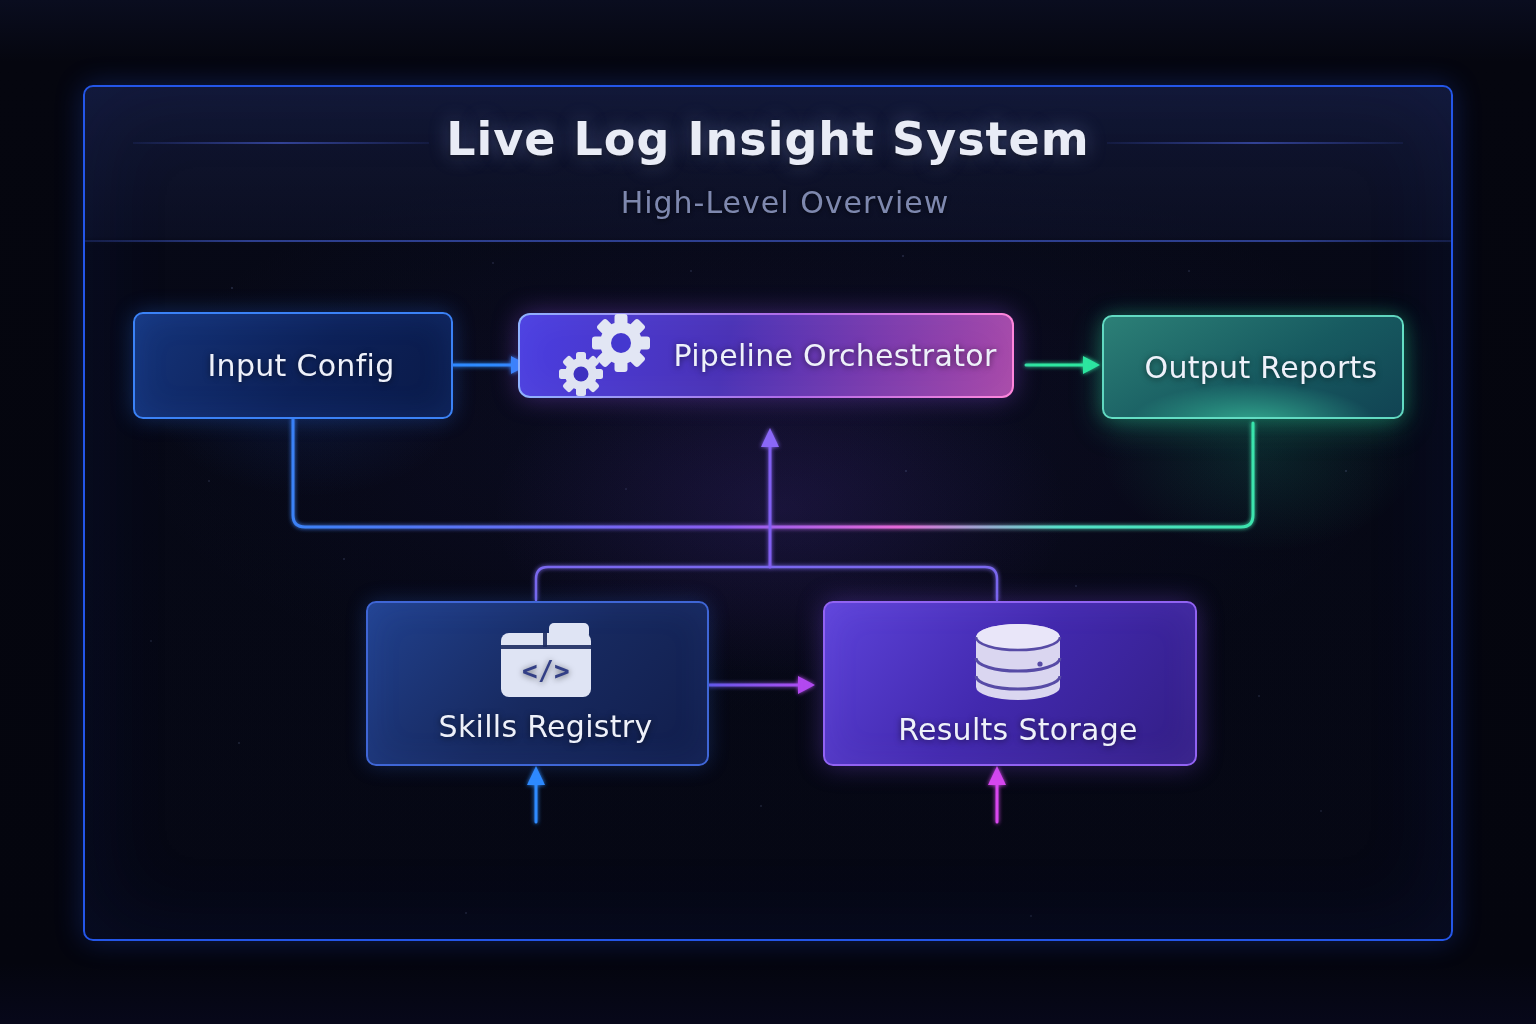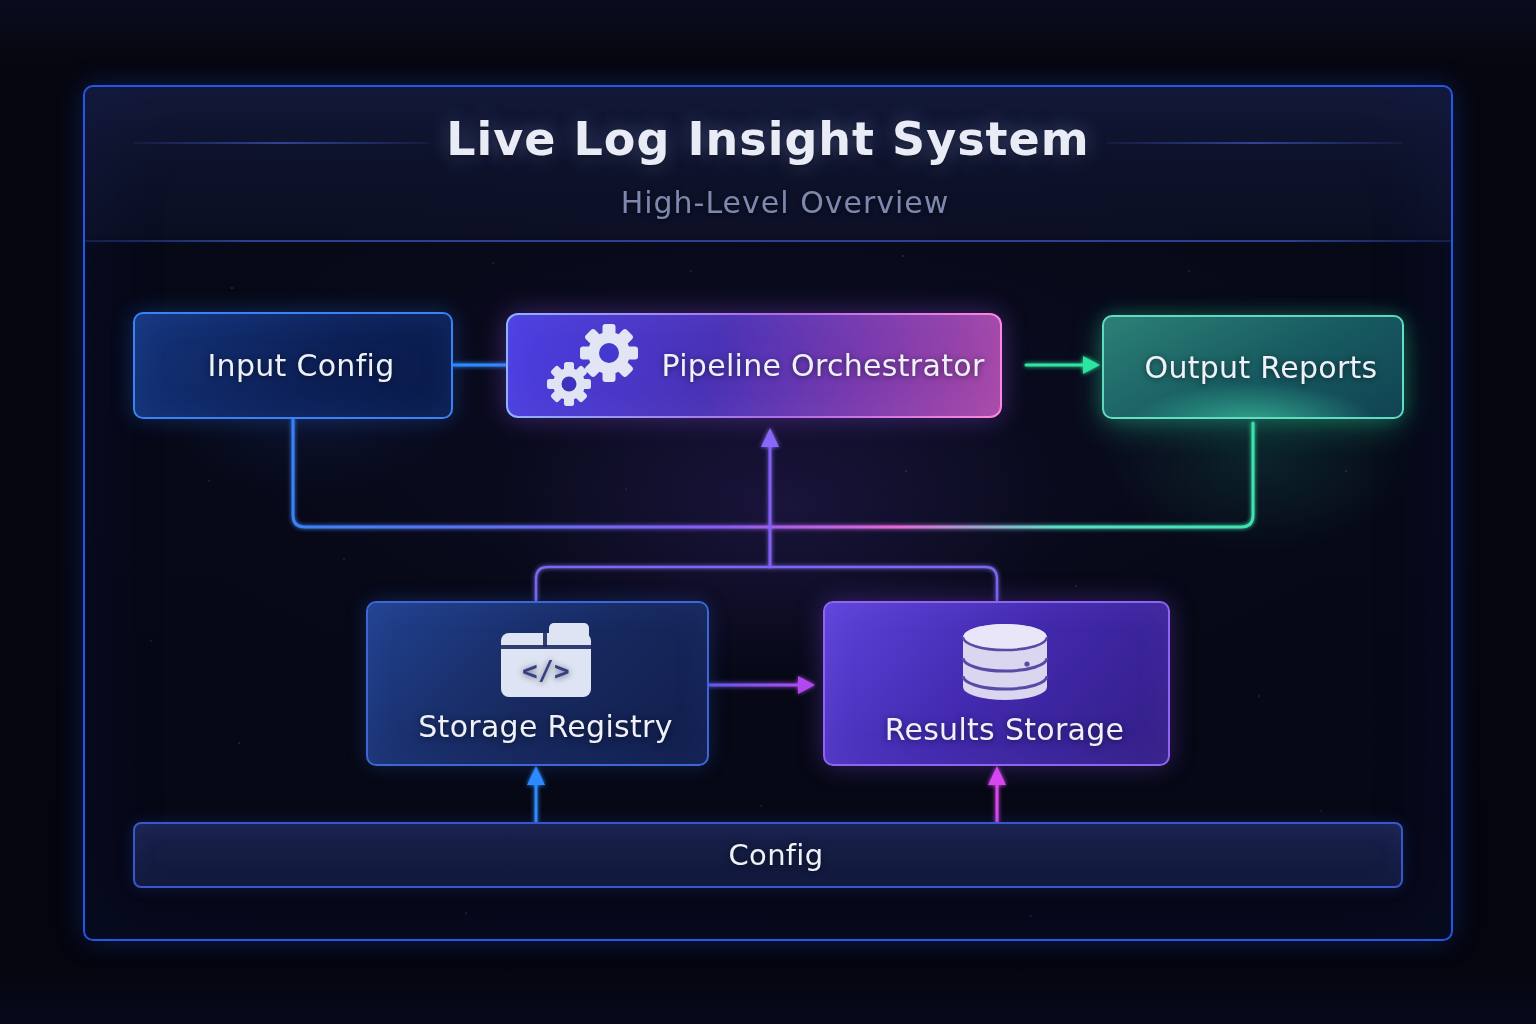--- a/index.html
+++ b/index.html
@@ -72,21 +72,21 @@
     border-radius:10px; color:#eef1fa; font-size:30px; font-weight:500;
     text-shadow:0 1px 6px rgba(0,0,0,.55); letter-spacing:.3px;padding-left:16px;
   }
   .node--input{
     left:133px; top:312px; width:320px; height:107px;
     background:linear-gradient(125deg,#15347a 0%, #0d2158 55%, #0a1a48 100%);
     border:2px solid #3b82f6;
     box-shadow:0 0 22px rgba(47,120,255,.30), inset 0 0 34px rgba(60,130,255,.14);
   }
   .node--pipeline{
-    left:506px; top:313px; width:496px; height:105px; gap:16px; border-radius:12px;
+    left:518px; top:313px; width:496px; height:85px; gap:16px; border-radius:12px;
     border:2px solid transparent;
     background:
       linear-gradient(103deg,#4a3ee2 0%, #4a32b6 42%, #7b3bae 72%, #a848a8 100%) padding-box,
       linear-gradient(90deg,#8fb2ff 0%, #b06ae8 55%, #ff86dc 100%) border-box;
     box-shadow:0 0 26px rgba(140,80,230,.40), inset 0 0 40px rgba(255,255,255,.05);
   }
   .node--output{
     left:1102px; top:315px; width:302px; height:104px; position:absolute; overflow:hidden;
     background:linear-gradient(150deg,#2c8077 0%, #175a60 55%, #114353 100%);
     border:2px solid rgba(110,240,210,.85);
@@ -94,21 +94,21 @@
   }
   .node--output::after{ content:''; position:absolute; inset:0; border-radius:inherit;
     background:radial-gradient(60% 60% at 50% 108%, rgba(80,255,195,.50), rgba(80,255,195,0) 70%); }
   .node--skills{
     left:366px; top:601px; width:343px; height:165px; flex-direction:column; gap:10px;
     background:linear-gradient(135deg,#21418e 0%, #17295f 52%, #111d4a 100%);
     border:2px solid #3f66d6;
     box-shadow:0 0 20px rgba(55,110,240,.25), inset 0 0 36px rgba(80,130,255,.10);
   }
   .node--results{
-    left:823px; top:601px; width:347px; height:165px; flex-direction:column; gap:8px;
+    left:823px; top:601px; width:374px; height:165px; flex-direction:column; gap:8px;
     background:linear-gradient(130deg,#5d43da 0%, #4229ae 48%, #321e84 100%);
     border:2px solid #9163f2;
     box-shadow:0 0 26px rgba(130,80,240,.35), inset 0 0 36px rgba(180,140,255,.10);
   }
   .node--config{
     left:133px; top:822px; width:1270px; height:66px; border-radius:8px; font-size:29px;
     background:linear-gradient(180deg,#19224c 0%, #101739 100%);
     border:2px solid #3d55cc;
     box-shadow:0 0 16px rgba(60,90,220,.22), inset 0 0 24px rgba(70,100,230,.10);
   }
@@ -214,32 +214,29 @@
   </div>
 
   <div class="node node--skills">
     <svg class="icon" width="94" height="76" viewBox="0 0 94 76">
       <rect x="50" y="0" width="40" height="16" rx="5" fill="#dfe4f4"></rect>
       <rect x="2" y="10" width="90" height="64" rx="8" fill="#dfe4f4"></rect>
       <rect x="2" y="22" width="90" height="4" fill="#1c2a60" opacity="0.9"></rect>
       <rect x="44" y="10" width="4" height="14" fill="#1c2a60" opacity="0.9"></rect>
       <text x="47" y="57" text-anchor="middle" font-size="26" font-weight="bold" font-family="DejaVu Sans Mono, Liberation Mono, monospace" fill="#333f86">&lt;/&gt;</text>
     </svg>
-    <span>Storage Registry</span>
+    <span>Skills Registry</span>
   </div>
 
   <div class="node node--results">
     <svg class="icon" width="92" height="84" viewBox="0 0 92 84">
       <path d="M4,17 a42,13 0 0 1 84,0 l0,50 a42,13 0 0 1 -84,0 z" fill="#dad6f0"></path>
       <ellipse cx="46" cy="17" rx="42" ry="13" fill="#e9e6f9"></ellipse>
       <path d="M4,17 a42,13 0 0 0 84,0" stroke="#574ba6" stroke-width="2.5" fill="none"></path>
       <path d="M4,38 a42,13 0 0 0 84,0" stroke="#574ba6" stroke-width="3" fill="none"></path>
       <path d="M4,56 a42,13 0 0 0 84,0" stroke="#574ba6" stroke-width="3" fill="none"></path>
       <circle cx="68" cy="44" r="2.6" fill="#574ba6"></circle>
     </svg>
     <span>Results Storage</span>
   </div>
 
-  <div class="node node--config">
-    <span>Config</span>
-  </div>
 
 </div>
 
 </body></html>

